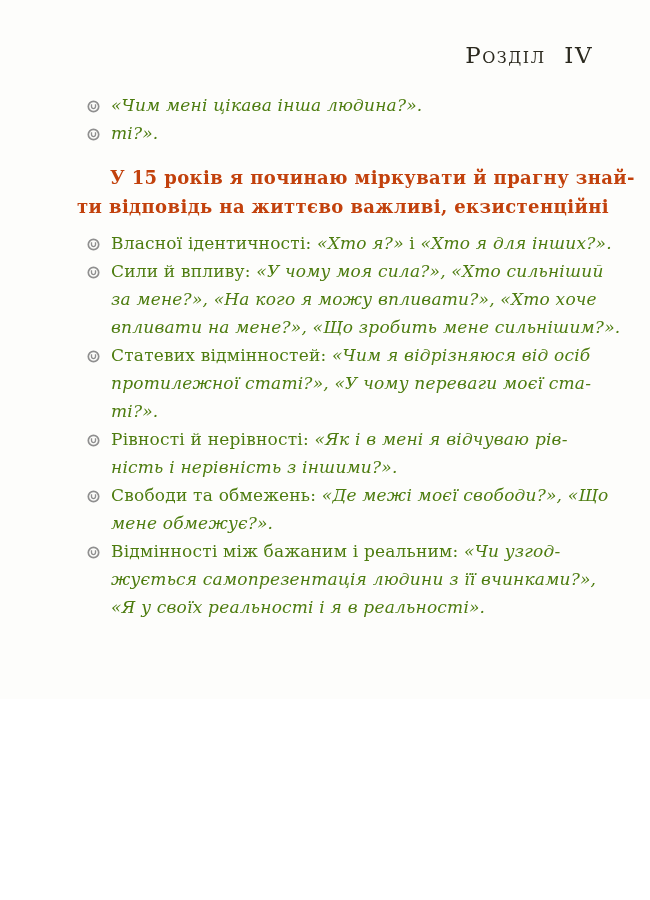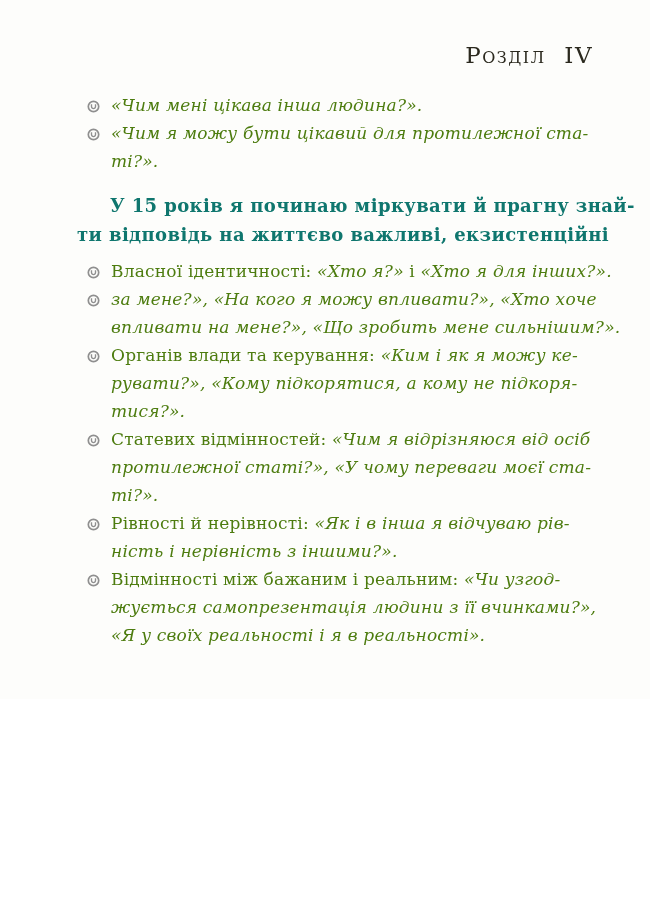--- a/index.html
+++ b/index.html
@@ -49,21 +49,21 @@
   }
   .it{font-style:italic;}
   .rg{font-style:normal;}
   .intro{margin-top:16px;}
   .intro .tline{
     font-size:18px;
     line-height:29px;
     height:29px;
     font-weight:bold;
     letter-spacing:0.4px;
-    color:#0f766e;
+    color:#c2410c;
   }
   .ind{padding-left:33px;}
   .list2{margin-top:8px;}
   .page-number{
     position:absolute;
     top:829px;right:72px;
     font-size:28px;
     line-height:26px;
     letter-spacing:0.5px;
     color:#b91c1c;
@@ -85,21 +85,20 @@
               <circle cx="10" cy="10" r="8" fill="none" stroke="#8f8f8f" stroke-width="2.6"></circle>
               <path d="M6.9 6.6 L6.9 10.1 A3.1 3.1 0 0 0 13.1 10.1 L13.1 6.6" fill="none" stroke="#8f8f8f" stroke-width="2.1"></path>
             </svg></span>
           <div class="tline"><span class="it">«Чим мені цікава інша людина?».</span></div>
         </div>
         <div class="item">
           <span class="bullet"><svg viewBox="0 0 20 20" width="13" height="13">
               <circle cx="10" cy="10" r="8" fill="none" stroke="#8f8f8f" stroke-width="2.6"></circle>
               <path d="M6.9 6.6 L6.9 10.1 A3.1 3.1 0 0 0 13.1 10.1 L13.1 6.6" fill="none" stroke="#8f8f8f" stroke-width="2.1"></path>
             </svg></span>
-          <div class="tline j"><span class="it">«Чим я можу бути цікавий для протилежної ста-</span></div>
           <div class="tline"><span class="it">ті?».</span></div>
         </div>
       </div>
 
     <div class="intro">
         <div class="tline j ind"><span class="rg">У 15 років я починаю міркувати й прагну знай-</span></div>
         <div class="tline j"><span class="rg">ти відповідь на життєво важливі, екзистенційні</span></div>
       </div>
 
     <div class="blist list2">
@@ -108,48 +107,48 @@
               <circle cx="10" cy="10" r="8" fill="none" stroke="#8f8f8f" stroke-width="2.6"></circle>
               <path d="M6.9 6.6 L6.9 10.1 A3.1 3.1 0 0 0 13.1 10.1 L13.1 6.6" fill="none" stroke="#8f8f8f" stroke-width="2.1"></path>
             </svg></span>
           <div class="tline j"><span class="rg">Власної ідентичності: </span><span class="it">«Хто я?»</span><span class="rg"> і </span><span class="it">«Хто я для інших?».</span></div>
         </div>
         <div class="item">
           <span class="bullet"><svg viewBox="0 0 20 20" width="13" height="13">
               <circle cx="10" cy="10" r="8" fill="none" stroke="#8f8f8f" stroke-width="2.6"></circle>
               <path d="M6.9 6.6 L6.9 10.1 A3.1 3.1 0 0 0 13.1 10.1 L13.1 6.6" fill="none" stroke="#8f8f8f" stroke-width="2.1"></path>
             </svg></span>
+          <div class="tline j"><span class="rg">Сили й впливу: </span><span class="it">«У чому моя сила?», «Хто сильніший</span></div>
           <div class="tline j"><span class="it">за мене?», «На кого я можу впливати?», «Хто хоче</span></div>
           <div class="tline j"><span class="it">впливати на мене?», «Що зробить мене сильнішим?».</span></div>
-        </div>
-        <div class="item">
-          <span class="bullet"><svg viewBox="0 0 20 20" width="13" height="13">
-              <circle cx="10" cy="10" r="8" fill="none" stroke="#8f8f8f" stroke-width="2.6"></circle>
-              <path d="M6.9 6.6 L6.9 10.1 A3.1 3.1 0 0 0 13.1 10.1 L13.1 6.6" fill="none" stroke="#8f8f8f" stroke-width="2.1"></path>
-            </svg></span>
-          <div class="tline j"><span class="rg">Органів влади та керування: </span><span class="it">«Ким і як я можу ке-</span></div>
-          <div class="tline j"><span class="it">рувати?», «Кому підкорятися, а кому не підкоря-</span></div>
-          <div class="tline"><span class="it">тися?».</span></div>
         </div>
         <div class="item">
           <span class="bullet"><svg viewBox="0 0 20 20" width="13" height="13">
               <circle cx="10" cy="10" r="8" fill="none" stroke="#8f8f8f" stroke-width="2.6"></circle>
               <path d="M6.9 6.6 L6.9 10.1 A3.1 3.1 0 0 0 13.1 10.1 L13.1 6.6" fill="none" stroke="#8f8f8f" stroke-width="2.1"></path>
             </svg></span>
           <div class="tline j"><span class="rg">Статевих відмінностей: </span><span class="it">«Чим я відрізняюся від осіб</span></div>
           <div class="tline j"><span class="it">протилежної статі?», «У чому переваги моєї ста-</span></div>
           <div class="tline"><span class="it">ті?».</span></div>
         </div>
         <div class="item">
           <span class="bullet"><svg viewBox="0 0 20 20" width="13" height="13">
               <circle cx="10" cy="10" r="8" fill="none" stroke="#8f8f8f" stroke-width="2.6"></circle>
               <path d="M6.9 6.6 L6.9 10.1 A3.1 3.1 0 0 0 13.1 10.1 L13.1 6.6" fill="none" stroke="#8f8f8f" stroke-width="2.1"></path>
             </svg></span>
-          <div class="tline j"><span class="rg">Рівності й нерівності: </span><span class="it">«Як і в інша я відчуваю рів-</span></div>
+          <div class="tline j"><span class="rg">Рівності й нерівності: </span><span class="it">«Як і в мені я відчуваю рів-</span></div>
           <div class="tline"><span class="it">ність і нерівність з іншими?».</span></div>
+        </div>
+        <div class="item">
+          <span class="bullet"><svg viewBox="0 0 20 20" width="13" height="13">
+              <circle cx="10" cy="10" r="8" fill="none" stroke="#8f8f8f" stroke-width="2.6"></circle>
+              <path d="M6.9 6.6 L6.9 10.1 A3.1 3.1 0 0 0 13.1 10.1 L13.1 6.6" fill="none" stroke="#8f8f8f" stroke-width="2.1"></path>
+            </svg></span>
+          <div class="tline j"><span class="rg">Свободи та обмежень: </span><span class="it">«Де межі моєї свободи?», «Що</span></div>
+          <div class="tline"><span class="it">мене обмежує?».</span></div>
         </div>
         <div class="item">
           <span class="bullet"><svg viewBox="0 0 20 20" width="13" height="13">
               <circle cx="10" cy="10" r="8" fill="none" stroke="#8f8f8f" stroke-width="2.6"></circle>
               <path d="M6.9 6.6 L6.9 10.1 A3.1 3.1 0 0 0 13.1 10.1 L13.1 6.6" fill="none" stroke="#8f8f8f" stroke-width="2.1"></path>
             </svg></span>
           <div class="tline j"><span class="rg">Відмінності між бажаним і реальним: </span><span class="it">«Чи узгод-</span></div>
           <div class="tline j"><span class="it">жується самопрезентація людини з її вчинками?»,</span></div>
           <div class="tline"><span class="it">«Я у своїх реальності і я в реальності».</span></div>
         </div>

